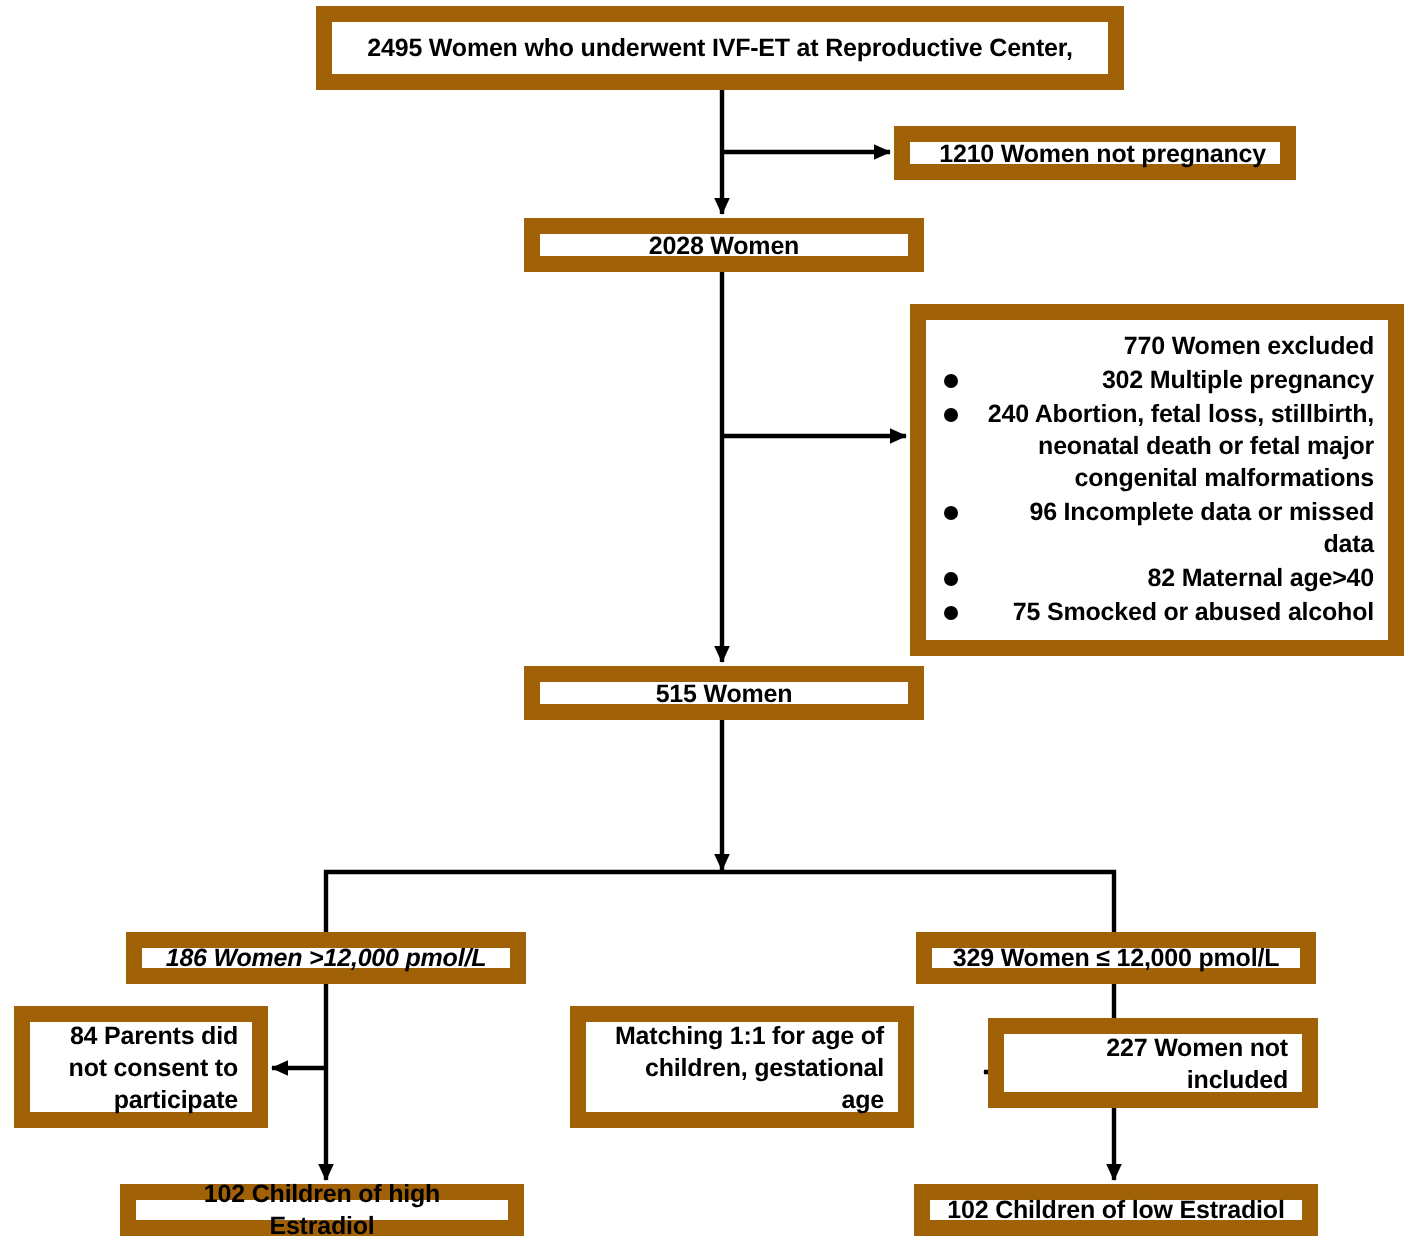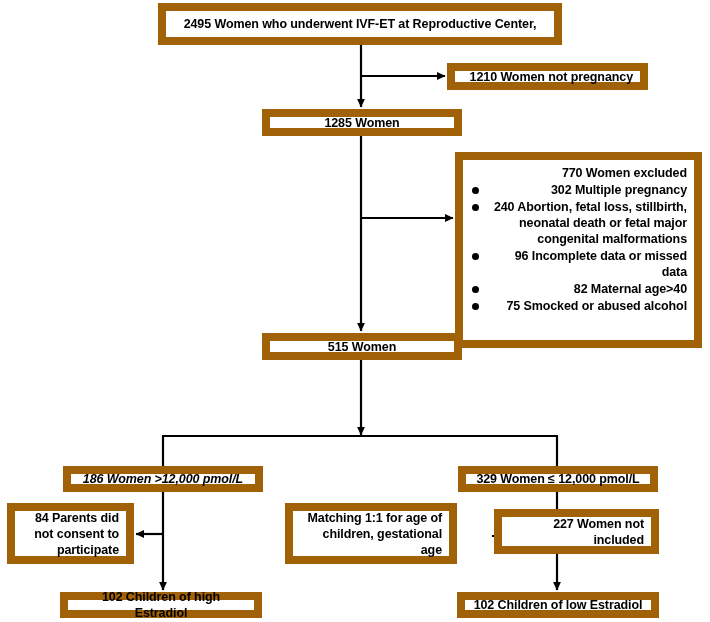--- a/index.html
+++ b/index.html
@@ -39,21 +39,21 @@
     z-index: 2;
   }
   .node.center { justify-content: center; text-align: center; }
   .node.left { justify-content: flex-start; text-align: right; }
   .node .pad { padding: 0 7px; width: 100%; }
 
   
   #node-enrolled   { left:158px; top:3px;   width:404px; height:42px; }
   #node-notpreg    { left:447px; top:63px;  width:201px; height:27px; }
   #node-pregnant   { left:262px; top:109px; width:200px; height:27px; }
-  #node-excluded   { left:455px; top:152px; width:247px; height:196px; align-items:flex-start; }
+  #node-excluded   { left:455px; top:152px; width:247px; height:176px; align-items:flex-start; }
   #node-eligible   { left:262px; top:333px; width:200px; height:27px; }
   #node-high       { left:63px;  top:466px; width:200px; height:26px;font-style:italic; }
   #node-low        { left:458px; top:466px; width:200px; height:26px; }
   #node-noconsent  { left:7px;   top:503px; width:127px; height:61px; }
   #node-matching   { left:285px; top:503px; width:172px; height:61px; }
   #node-notincl    { left:494px; top:509px; width:165px; height:45px; }
   #node-highchild  { left:60px;  top:592px; width:202px; height:26px; }
   #node-lowchild   { left:457px; top:592px; width:202px; height:26px; }
 
   
@@ -123,21 +123,21 @@
   </div>
 
   <div class="node left" id="node-notpreg">
     <div class="pad">
       <span>1210 Women not pregnancy</span>
     </div>
   </div>
 
   <div class="node center" id="node-pregnant">
     <div class="pad">
-      <span>1285 Women</span>
+      <span>2028 Women</span>
     </div>
   </div>
 
   <div class="node left" id="node-excluded">
     <div class="pad">
       <span class="excl-title">770 Women excluded</span>
       <ul class="excl-list">
         <li>
           <span class="bullet"></span>
           <span>302 Multiple pregnancy</span>

